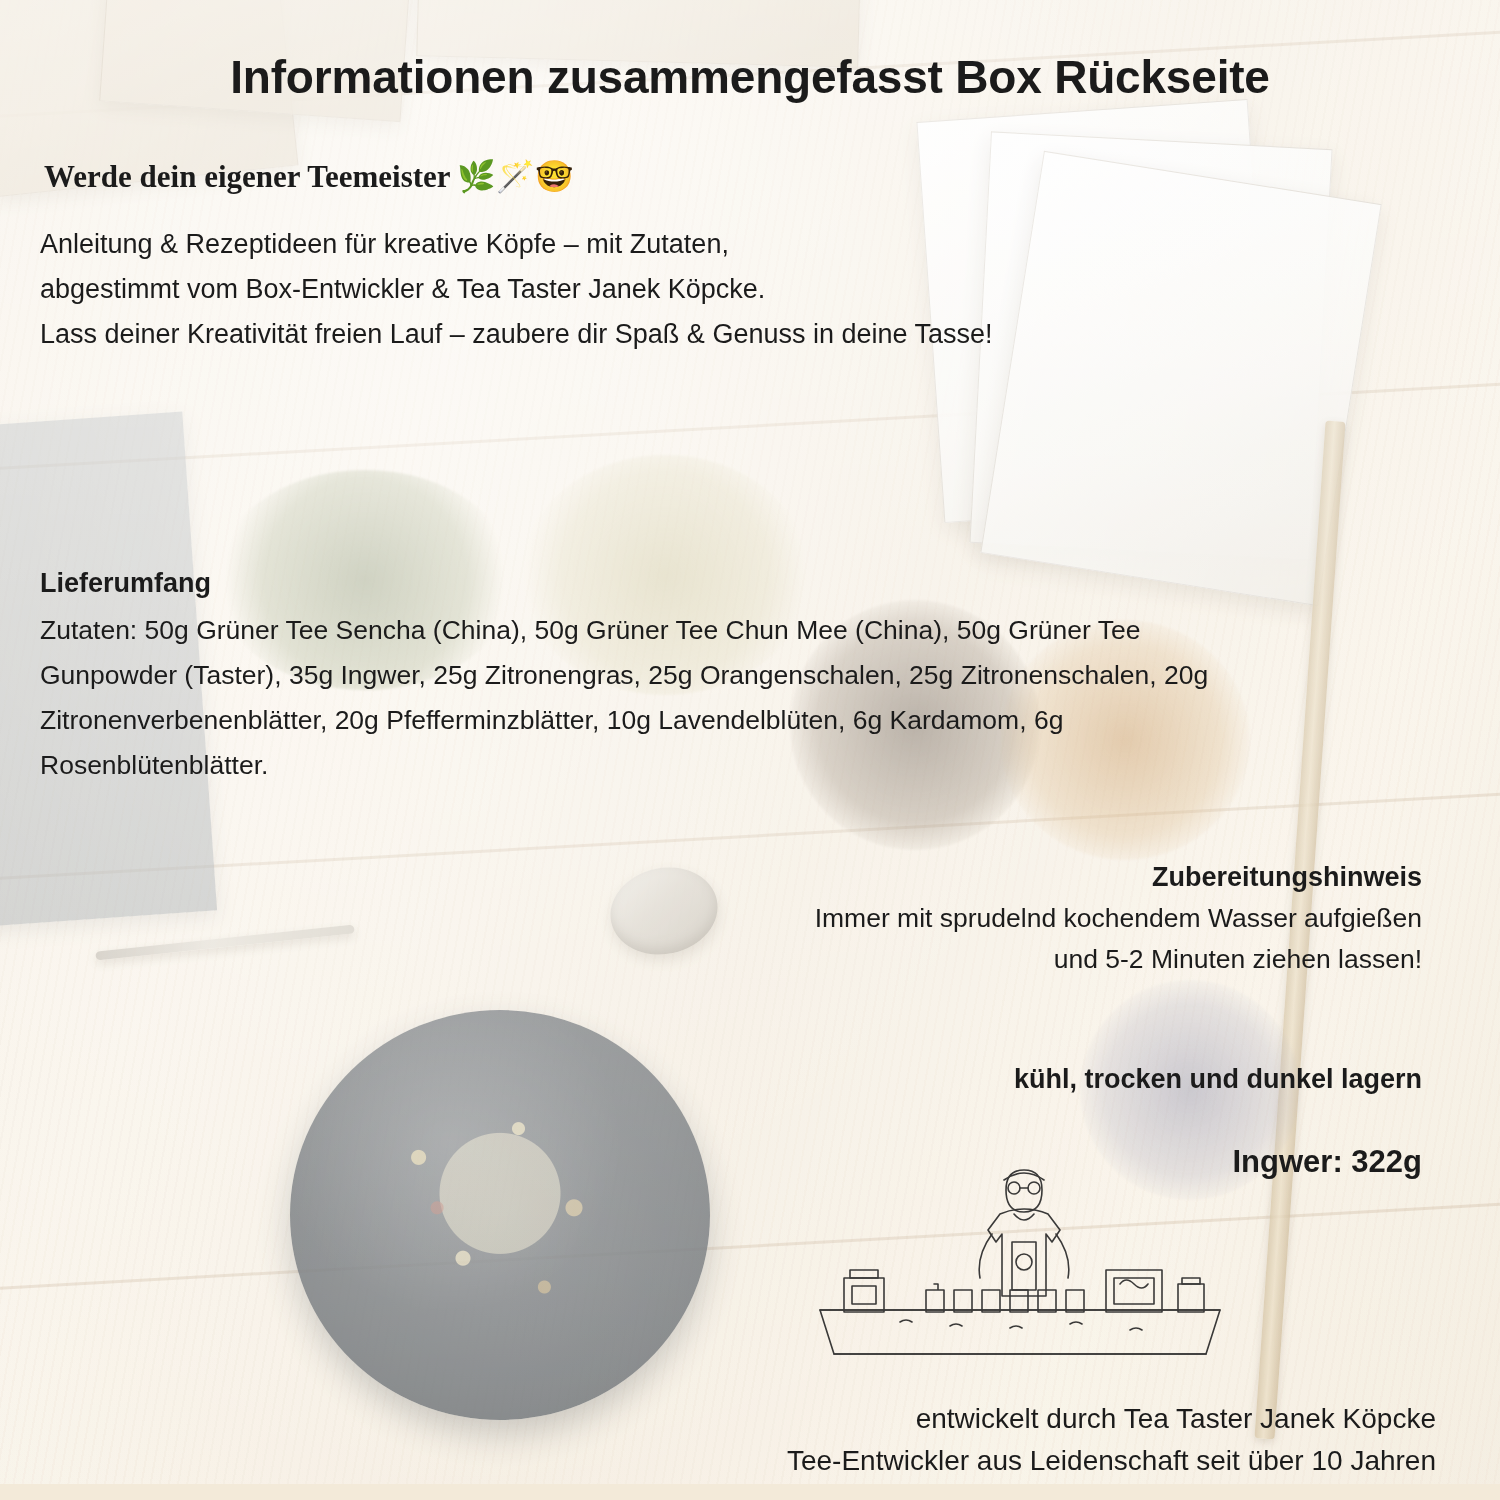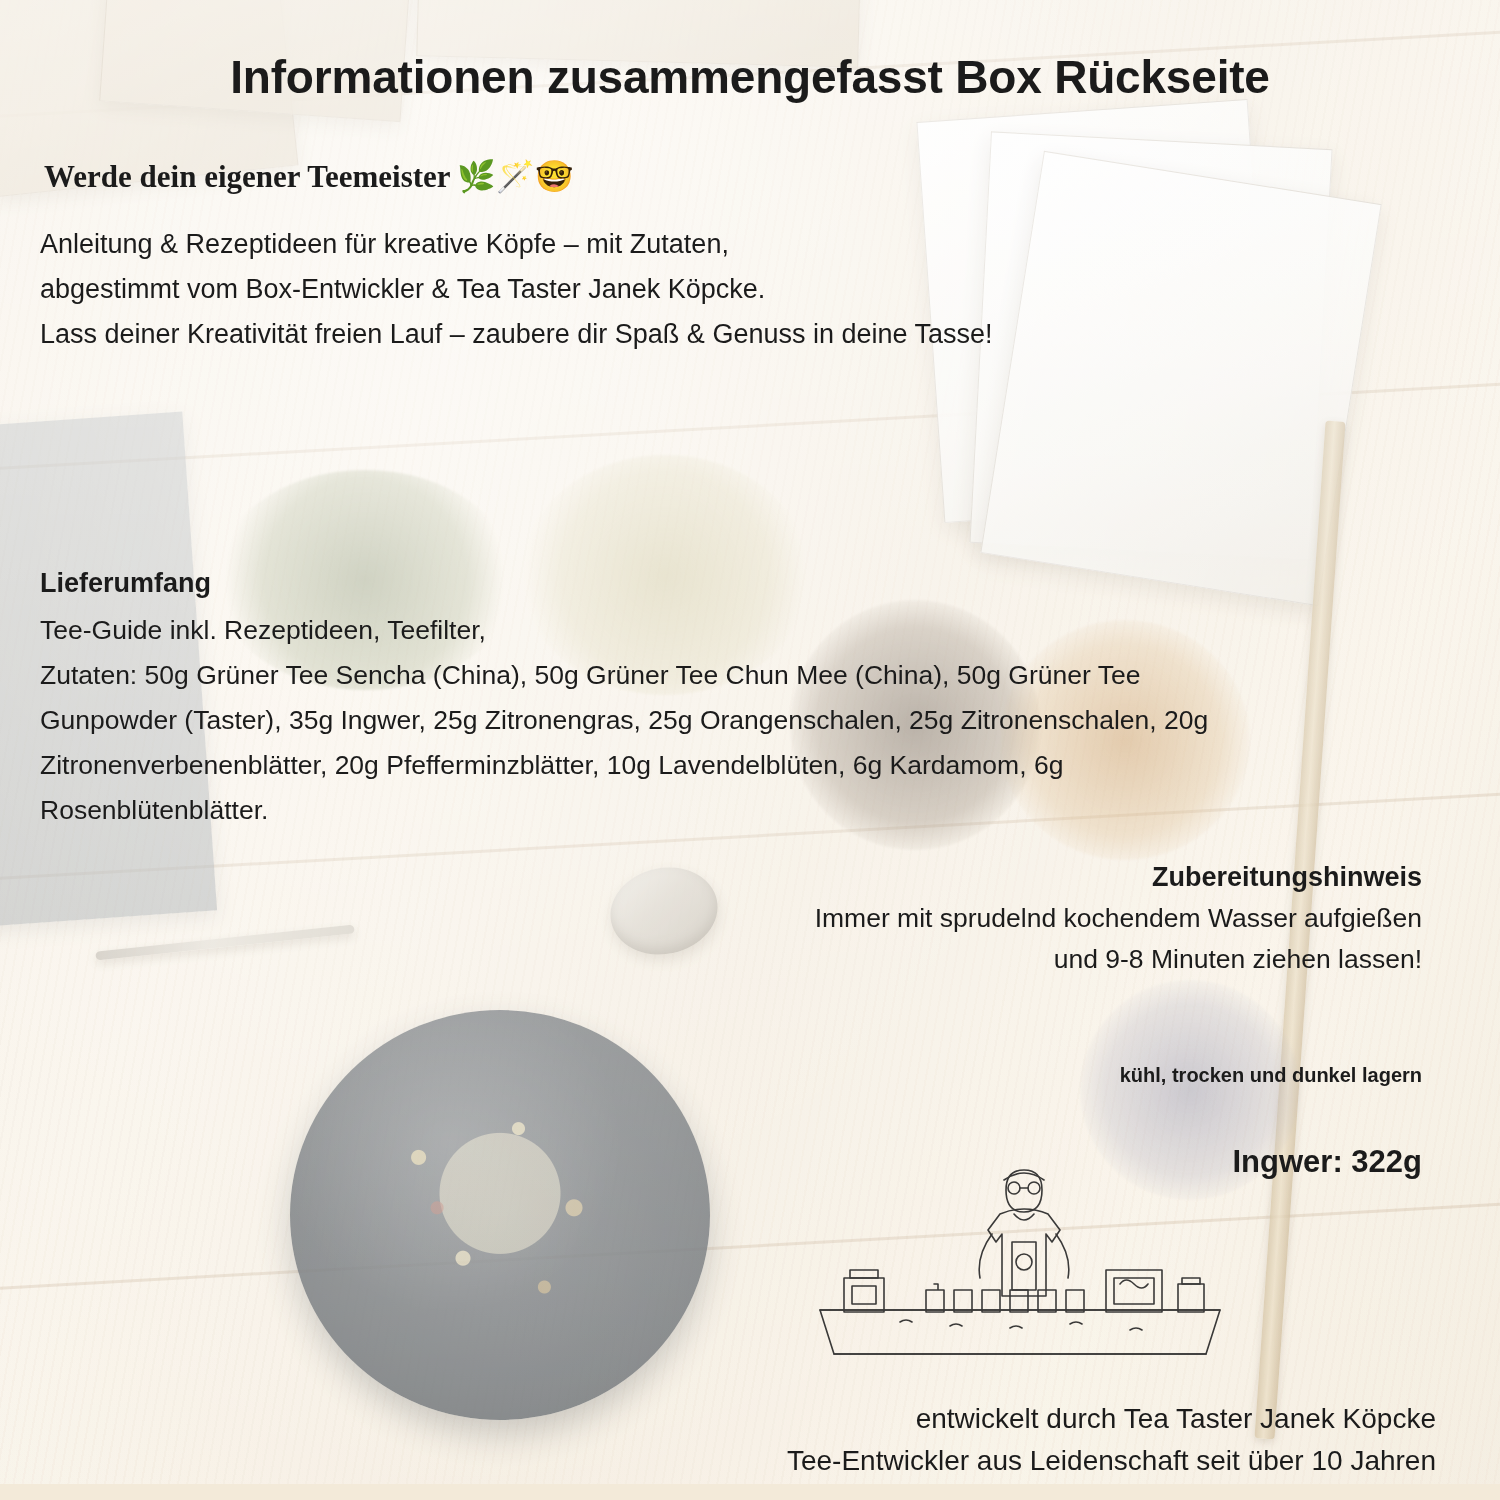--- a/index.html
+++ b/index.html
@@ -200,21 +200,21 @@
     font-size: 26.5px;
     line-height: 41px;
     color: #1b1b1b;
     text-align: right;
   }
 
   .storage {
     position: absolute;
     top: 1064px;
     right: 78px;
-    font-size: 20px;
+    font-size: 27px;
     font-weight: bold;
     color: #1b1b1b;
     text-align: right;
   }
   .weight {
     position: absolute;
     top: 1144px;
     right: 78px;
     font-size: 31px;
     font-weight: bold;
@@ -342,31 +342,30 @@
     </div>
 
     <div class="intro">
       <div>Anleitung &amp; Rezeptideen für kreative Köpfe – mit Zutaten,</div>
       <div>abgestimmt vom Box-Entwickler &amp; Tea Taster Janek Köpcke.</div>
       <div>Lass deiner Kreativität freien Lauf – zaubere dir Spaß &amp; Genuss in deine Tasse!</div>
     </div>
 
     <div class="scope-heading">Lieferumfang</div>
     <div class="scope-body">
-      <div>Tee-Guide inkl. Rezeptideen, Teefilter,</div>
       <div>Zutaten: 50g Grüner Tee Sencha (China), 50g Grüner Tee Chun Mee (China), 50g Grüner Tee</div>
       <div>Gunpowder (Taster), 35g Ingwer, 25g Zitronengras, 25g Orangenschalen, 25g Zitronenschalen, 20g</div>
       <div>Zitronenverbenenblätter, 20g Pfefferminzblätter, 10g Lavendelblüten, 6g Kardamom, 6g</div>
       <div>Rosenblütenblätter.</div>
     </div>
 
     <div class="prep-heading">Zubereitungshinweis</div>
     <div class="prep-body">
       <div>Immer mit sprudelnd kochendem Wasser aufgießen</div>
-      <div>und 9-8 Minuten ziehen lassen!</div>
+      <div>und 5-2 Minuten ziehen lassen!</div>
     </div>
 
     <div class="storage">kühl, trocken und dunkel lagern</div>
     <div class="weight">Ingwer: 322g</div>
 
     <div class="footer">
       <div>entwickelt durch Tea Taster Janek Köpcke</div>
       <div>Tee-Entwickler aus Leidenschaft seit über 10 Jahren</div>
     </div>
 

